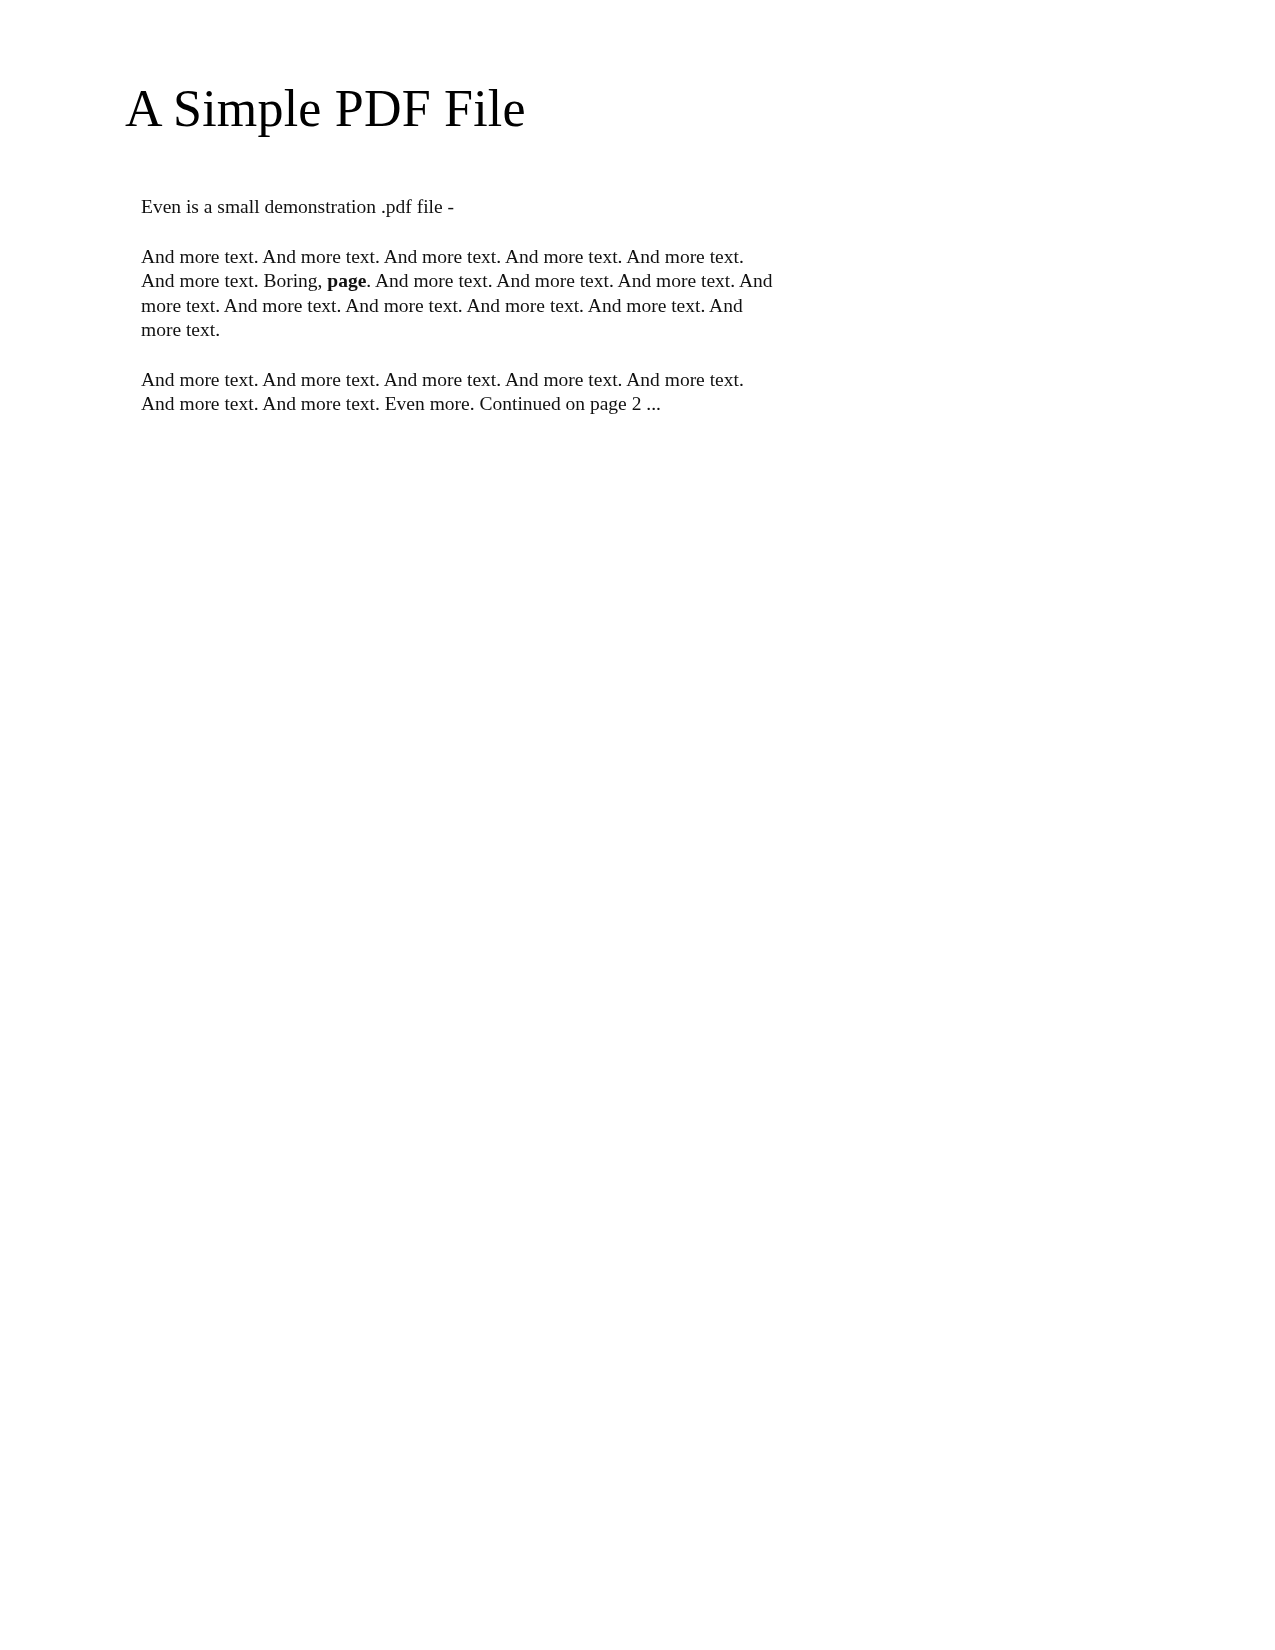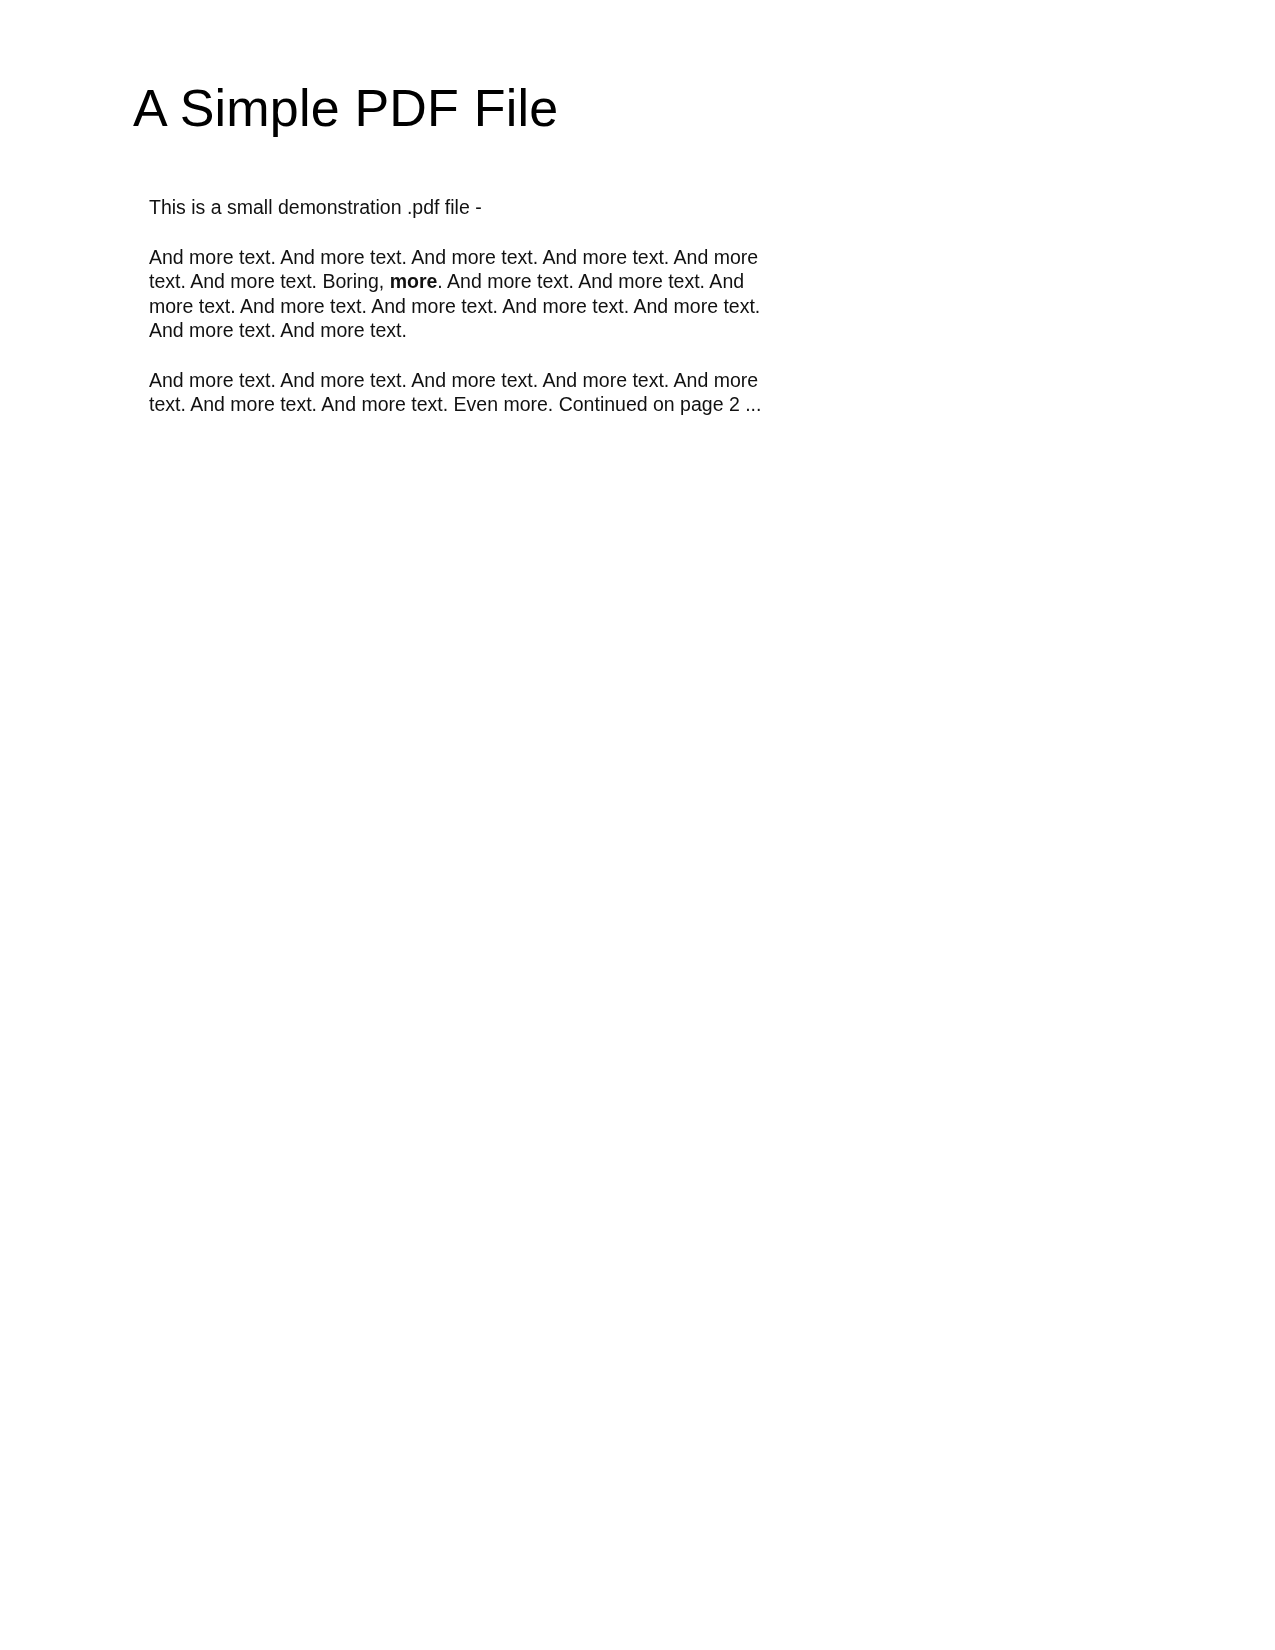--- a/index.html
+++ b/index.html
@@ -13,23 +13,24 @@
   }
   .page {
     position: relative;
     width: 1275px;
     height: 1650px;
     background: #ffffff;
     overflow: hidden;
   }
   .content {
     position: absolute;
-    left: 133px;
+    left: 125px;
     top: 80px;
     width: 880px;
+    font-family: Liberation Serif, serif;
   }
   .doc-title {
     font-size: 52px;
     font-weight: 400;
     line-height: 1.1;
     letter-spacing: 0.2px;
     margin: 0 0 58px 0;
     color: #000000;
   }
   .body-block {
@@ -53,22 +54,22 @@
 </head>
 <body>
 
 <div class="page">
   <div class="content">
 
     <h1 class="doc-title">A Simple PDF File</h1>
 
     <div class="body-block">
 
-      <p class="para">This is a small demonstration .pdf file -</p>
+      <p class="para">Even is a small demonstration .pdf file -</p>
 
 
-      <p class="para">And more text. And more text. And more text. And more text. And more text. And more text. Boring, <b class="boring">more</b>. And more text. And more text. And more text. And more text. And more text. And more text. And more text. And more text. And more text.</p>
+      <p class="para">And more text. And more text. And more text. And more text. And more text. And more text. Boring, <b class="boring">page</b>. And more text. And more text. And more text. And more text. And more text. And more text. And more text. And more text. And more text.</p>
 
       <p class="para">And more text. And more text. And more text. And more text. And more text. And more text. And more text. Even more. Continued on page 2 ...</p>
 
     </div>
   </div>
 </div>
 
 </body></html>

